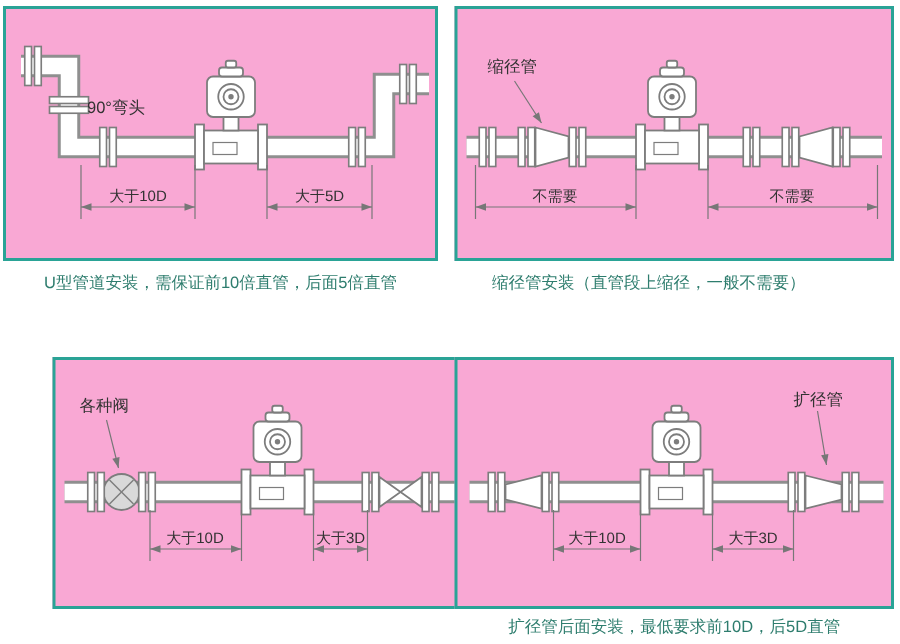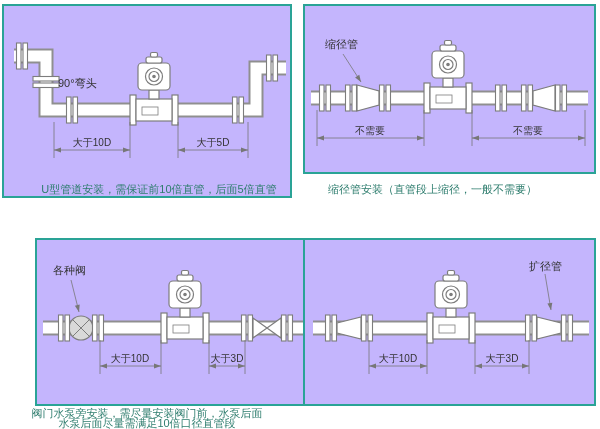--- a/index.html
+++ b/index.html
@@ -1,24 +1,24 @@
 <!DOCTYPE html>
 <html><head>
 <meta charset="utf-8">
 <style>
   html,body{margin:0;padding:0;background:#fff;}
   .page{position:relative;width:600px;height:429px;background:#fff;
         font-family:"Liberation Sans",sans-serif;overflow:hidden;}
-  .box{position:absolute;border:2px solid #2aa396;background:#c4b5fd;box-sizing:border-box;}
-  #box-u{left:2px;top:4px;width:290px;height:194px;text-align:center;}
+  .box{position:absolute;border:2px solid #2aa396;background:#f9a8d4;box-sizing:border-box;}
+  #box-u{left:2px;top:4px;width:290px;height:170px;text-align:center;}
   #box-r{left:303px;top:4px;width:293px;height:170px;}
   #box-v{left:2px;top:238px;width:290px;height:168px;margin-left:33px;}
   #box-e{left:303px;top:238px;width:293px;height:168px;}
   .cap{position:absolute;text-align:center;color:#2e7d6e;font-size:11px;line-height:12px;}
-  #cap-u{left:14px;top:183px;width:290px;}
+  #cap-u{left:2px;top:183px;width:290px;}
   #cap-r{left:286px;top:183px;width:293px;}
   #cap-v{left:2px;top:408px;width:290px;line-height:10px;}
   #cap-e{left:303px;top:412px;width:293px;}
   .box svg{display:block;width:100%;height:100%;}
   svg text{font-family:"Liberation Sans",sans-serif;fill:#333;stroke:none;}
   .pipe-o{fill:none;stroke:#8f8f8f;stroke-width:15;stroke-linejoin:miter;}
   .pipe-i{fill:none;stroke:#fff;stroke-width:11;stroke-linejoin:miter;}
   .fit{fill:#fff;stroke:#7d7d7d;stroke-width:1.2;}
   .dim line{stroke:#777;stroke-width:0.8;}
   .dim polygon{fill:#777;stroke:none;}
@@ -195,18 +195,15 @@
         <line x1="170" y1="126" x2="224" y2="126"></line>
         <polygon points="170,126 177,123.5 177,128.5"></polygon>
         <polygon points="224,126 217,123.5 217,128.5"></polygon>
         <text x="197" y="122" text-anchor="middle">大于3D</text>
       </g>
     </svg>
   </div>
 
   <div class="cap" id="cap-u">U型管道安装，需保证前10倍直管，后面5倍直管</div>
   <div class="cap" id="cap-r">缩径管安装（直管段上缩径，一般不需要）</div>
-  <div class="cap" id="cap-v">
-    <div>阀门水泵旁安装，需尽量安装阀门前，水泵后面</div>
-    <div>水泵后面尽量需满足10倍口径直管段</div>
-  </div>
+  <div class="cap" id="cap-e">扩径管后面安装，最低要求前10D，后5D直管</div>
 
 </div>
 
 </body></html>

